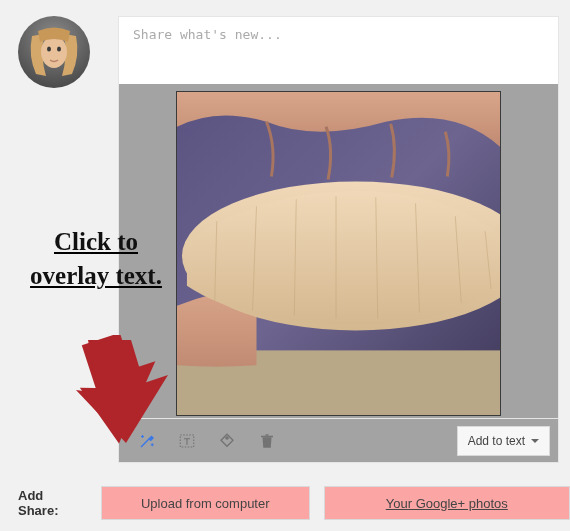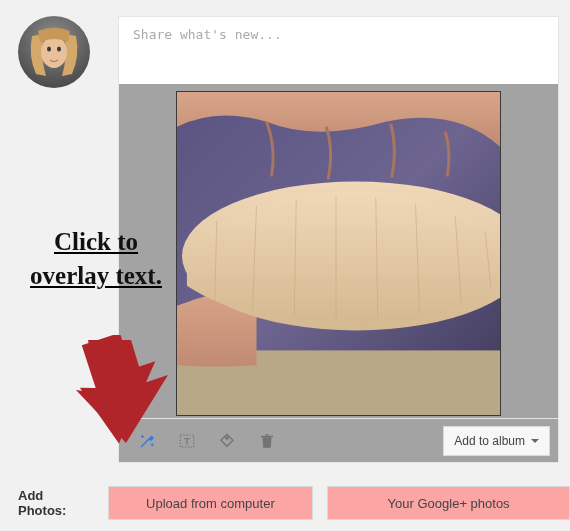--- a/index.html
+++ b/index.html
@@ -106,21 +106,21 @@
   .upload-btn, .gphotos-btn {
     border: 1px solid #d9d9d9;
     background: #fca5a5;
     color: #444;
     font-size: 13px;
     height: 34px;
     cursor: pointer;
     text-align: center;
   }
   .upload-btn { width: 210px; }
-  .gphotos-btn { width: 248px; }
+  .gphotos-btn { width: 248px; text-decoration: underline; }
   .annotation {
     position: absolute;
     top: 225px;
     left: 16px;
     width: 160px;
     pointer-events: none;
     text-decoration: underline;
   }
   .annotation-text {
     font-family: Georgia, 'Times New Roman', serif;
@@ -226,28 +226,28 @@
     </div>
     <div class="tool-icon">
       <svg viewBox="0 0 24 24" fill="currentColor">
         <path d="M6 7 L18 7 L17 21 L7 21 Z"></path>
         <path d="M4 5 L20 5 L20 7 L4 7 Z"></path>
         <path d="M10 3 L14 3 L14 5 L10 5 Z"></path>
       </svg>
     </div>
     <div class="toolbar-spacer"></div>
     <button class="album-btn">
-      <span>Add to album</span>
+      <span>Add to text</span>
       <span class="caret"></span>
     </button>
   </div>
 </div>
 
 <div class="add-photos">
-  <span class="add-photos-label">Add Photos:</span>
+  <span class="add-photos-label">Add Share:</span>
   <button class="upload-btn">Upload from computer</button>
   <button class="gphotos-btn">Your Google+ photos</button>
 </div>
 
 <div class="annotation">
   <div class="annotation-text">Click to overlay text.</div>
   <svg class="annotation-arrow" width="120" height="110" viewBox="0 0 120 110">
     <path d="M 20 0 L 60 0 L 60 38 L 85 38 L 25 105 L 5 40 L 20 45 Z" fill="#b0252a" transform="rotate(-18 45 50)"></path>
     <path d="M 12 5 L 55 5 L 68 48 L 92 40 L 50 108 L 0 55 L 22 58 Z" fill="#b0252a"></path>
   </svg>

